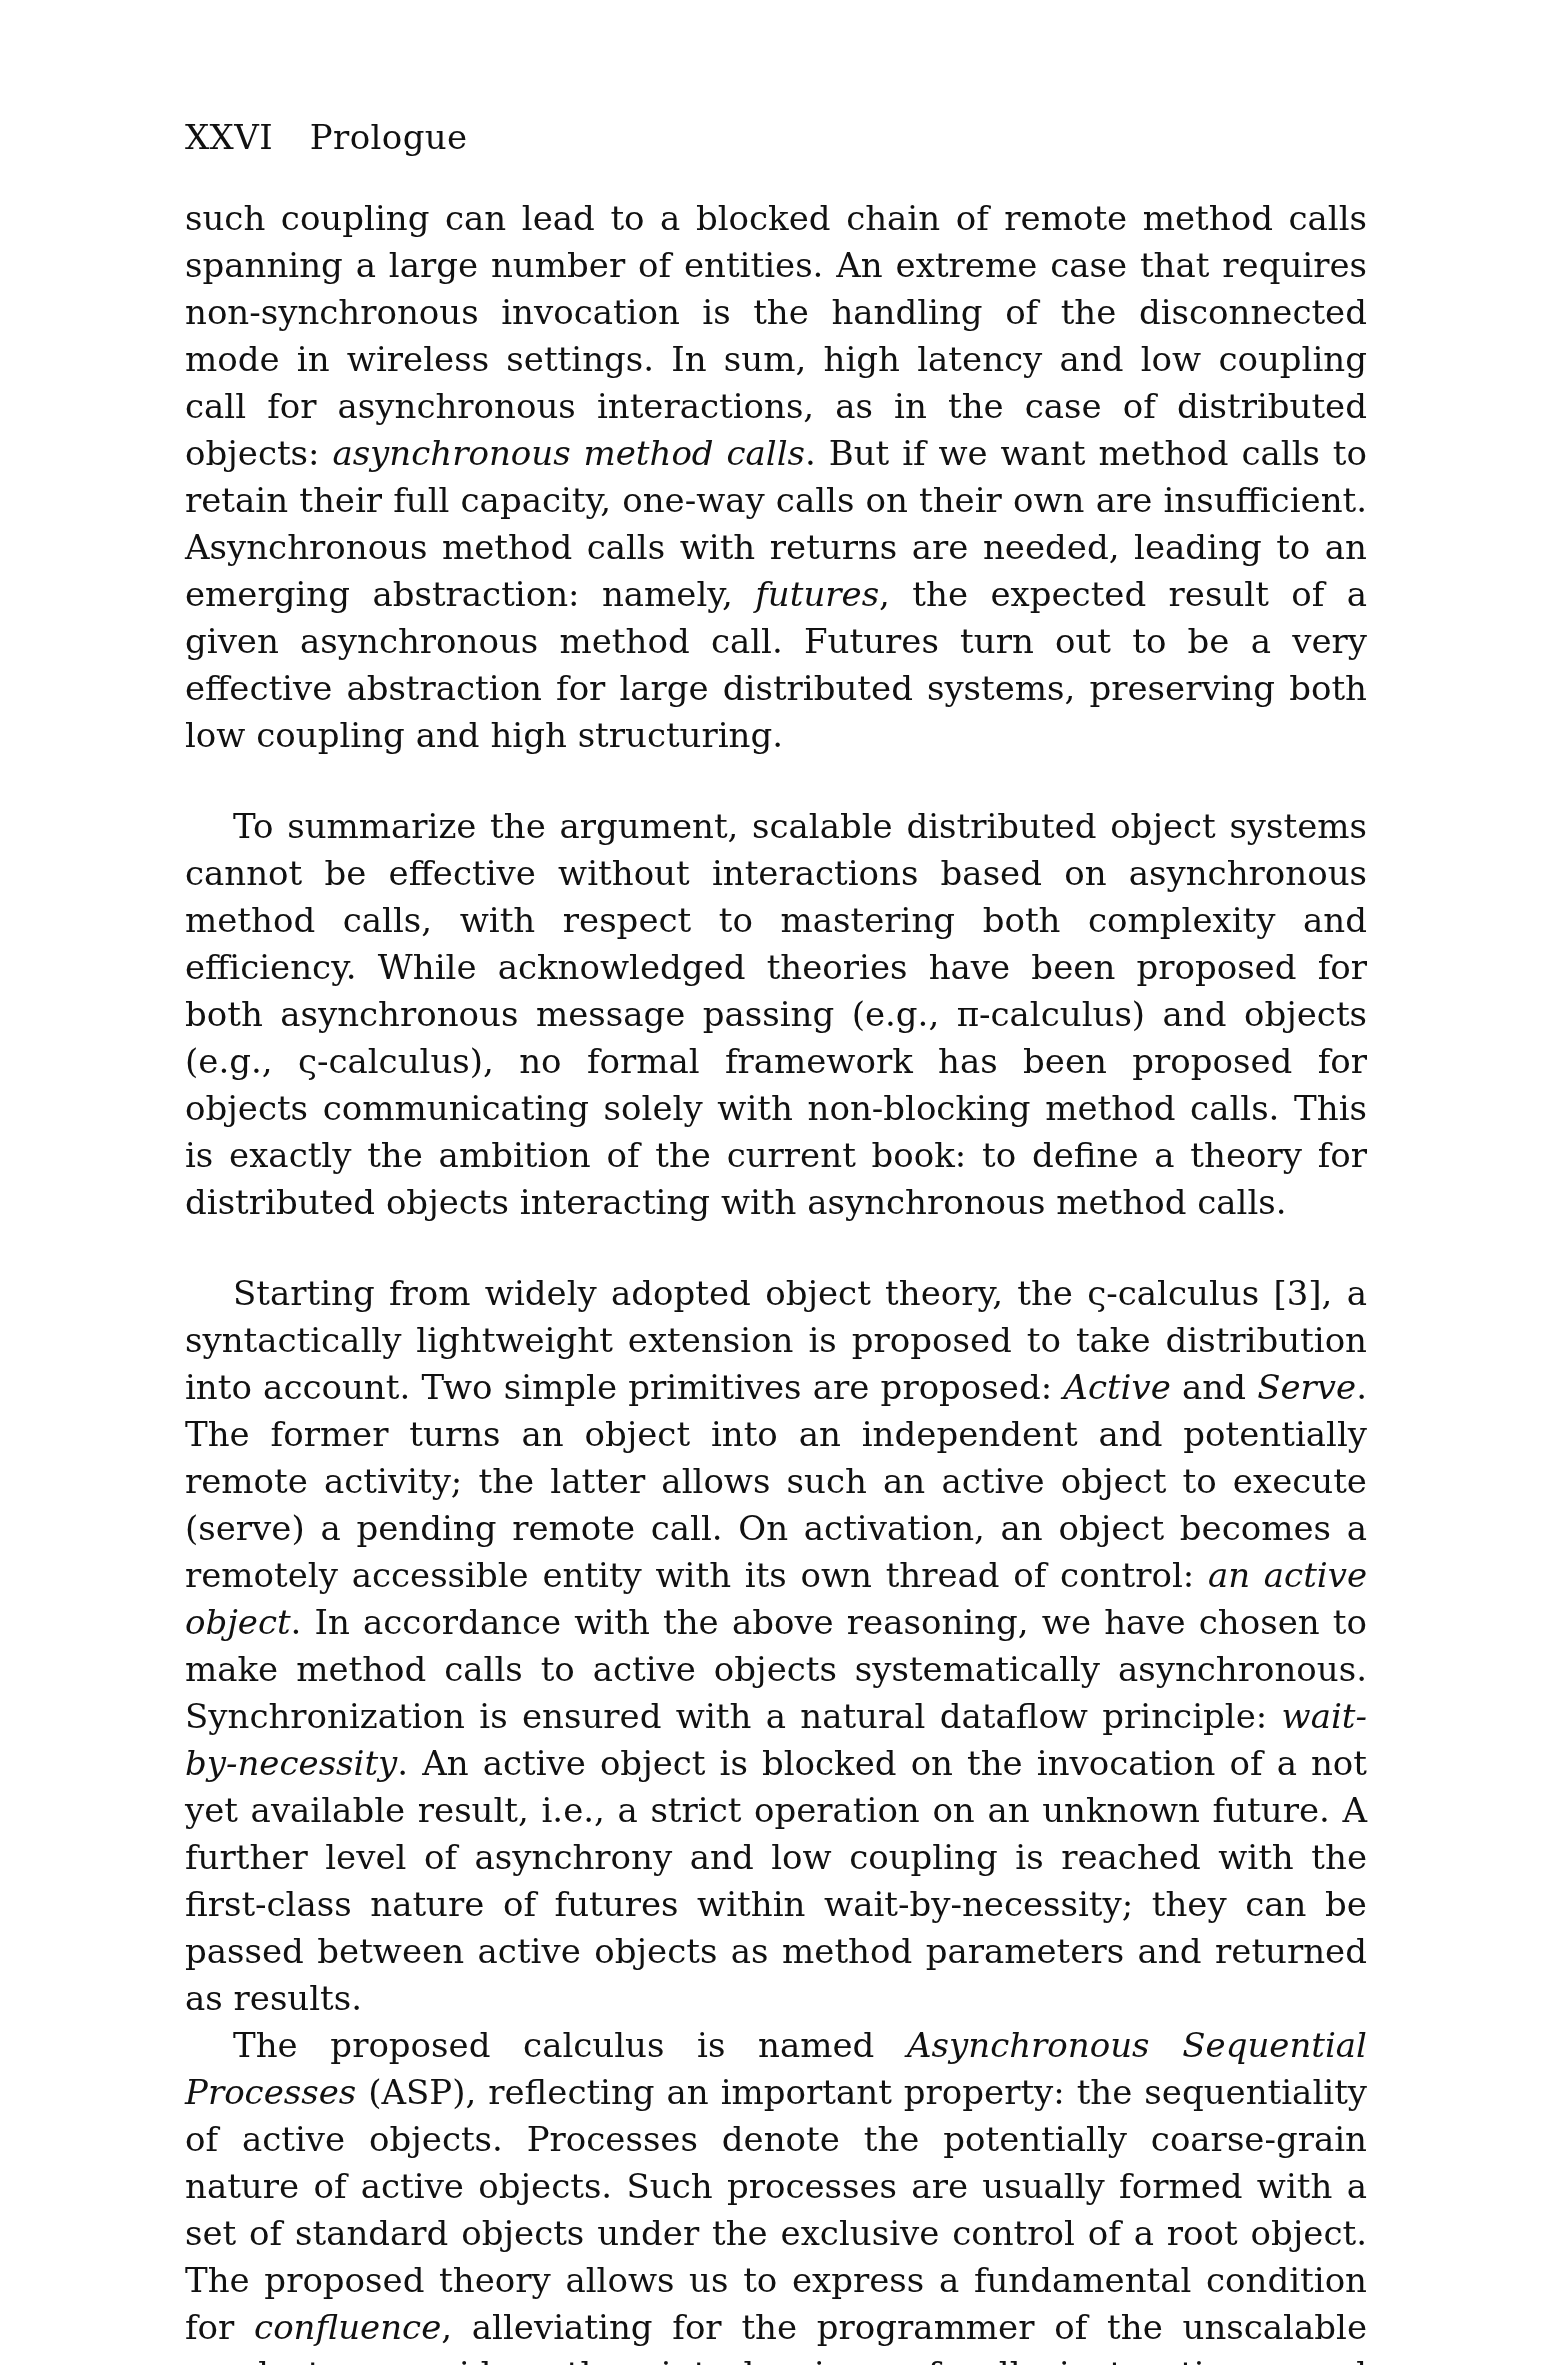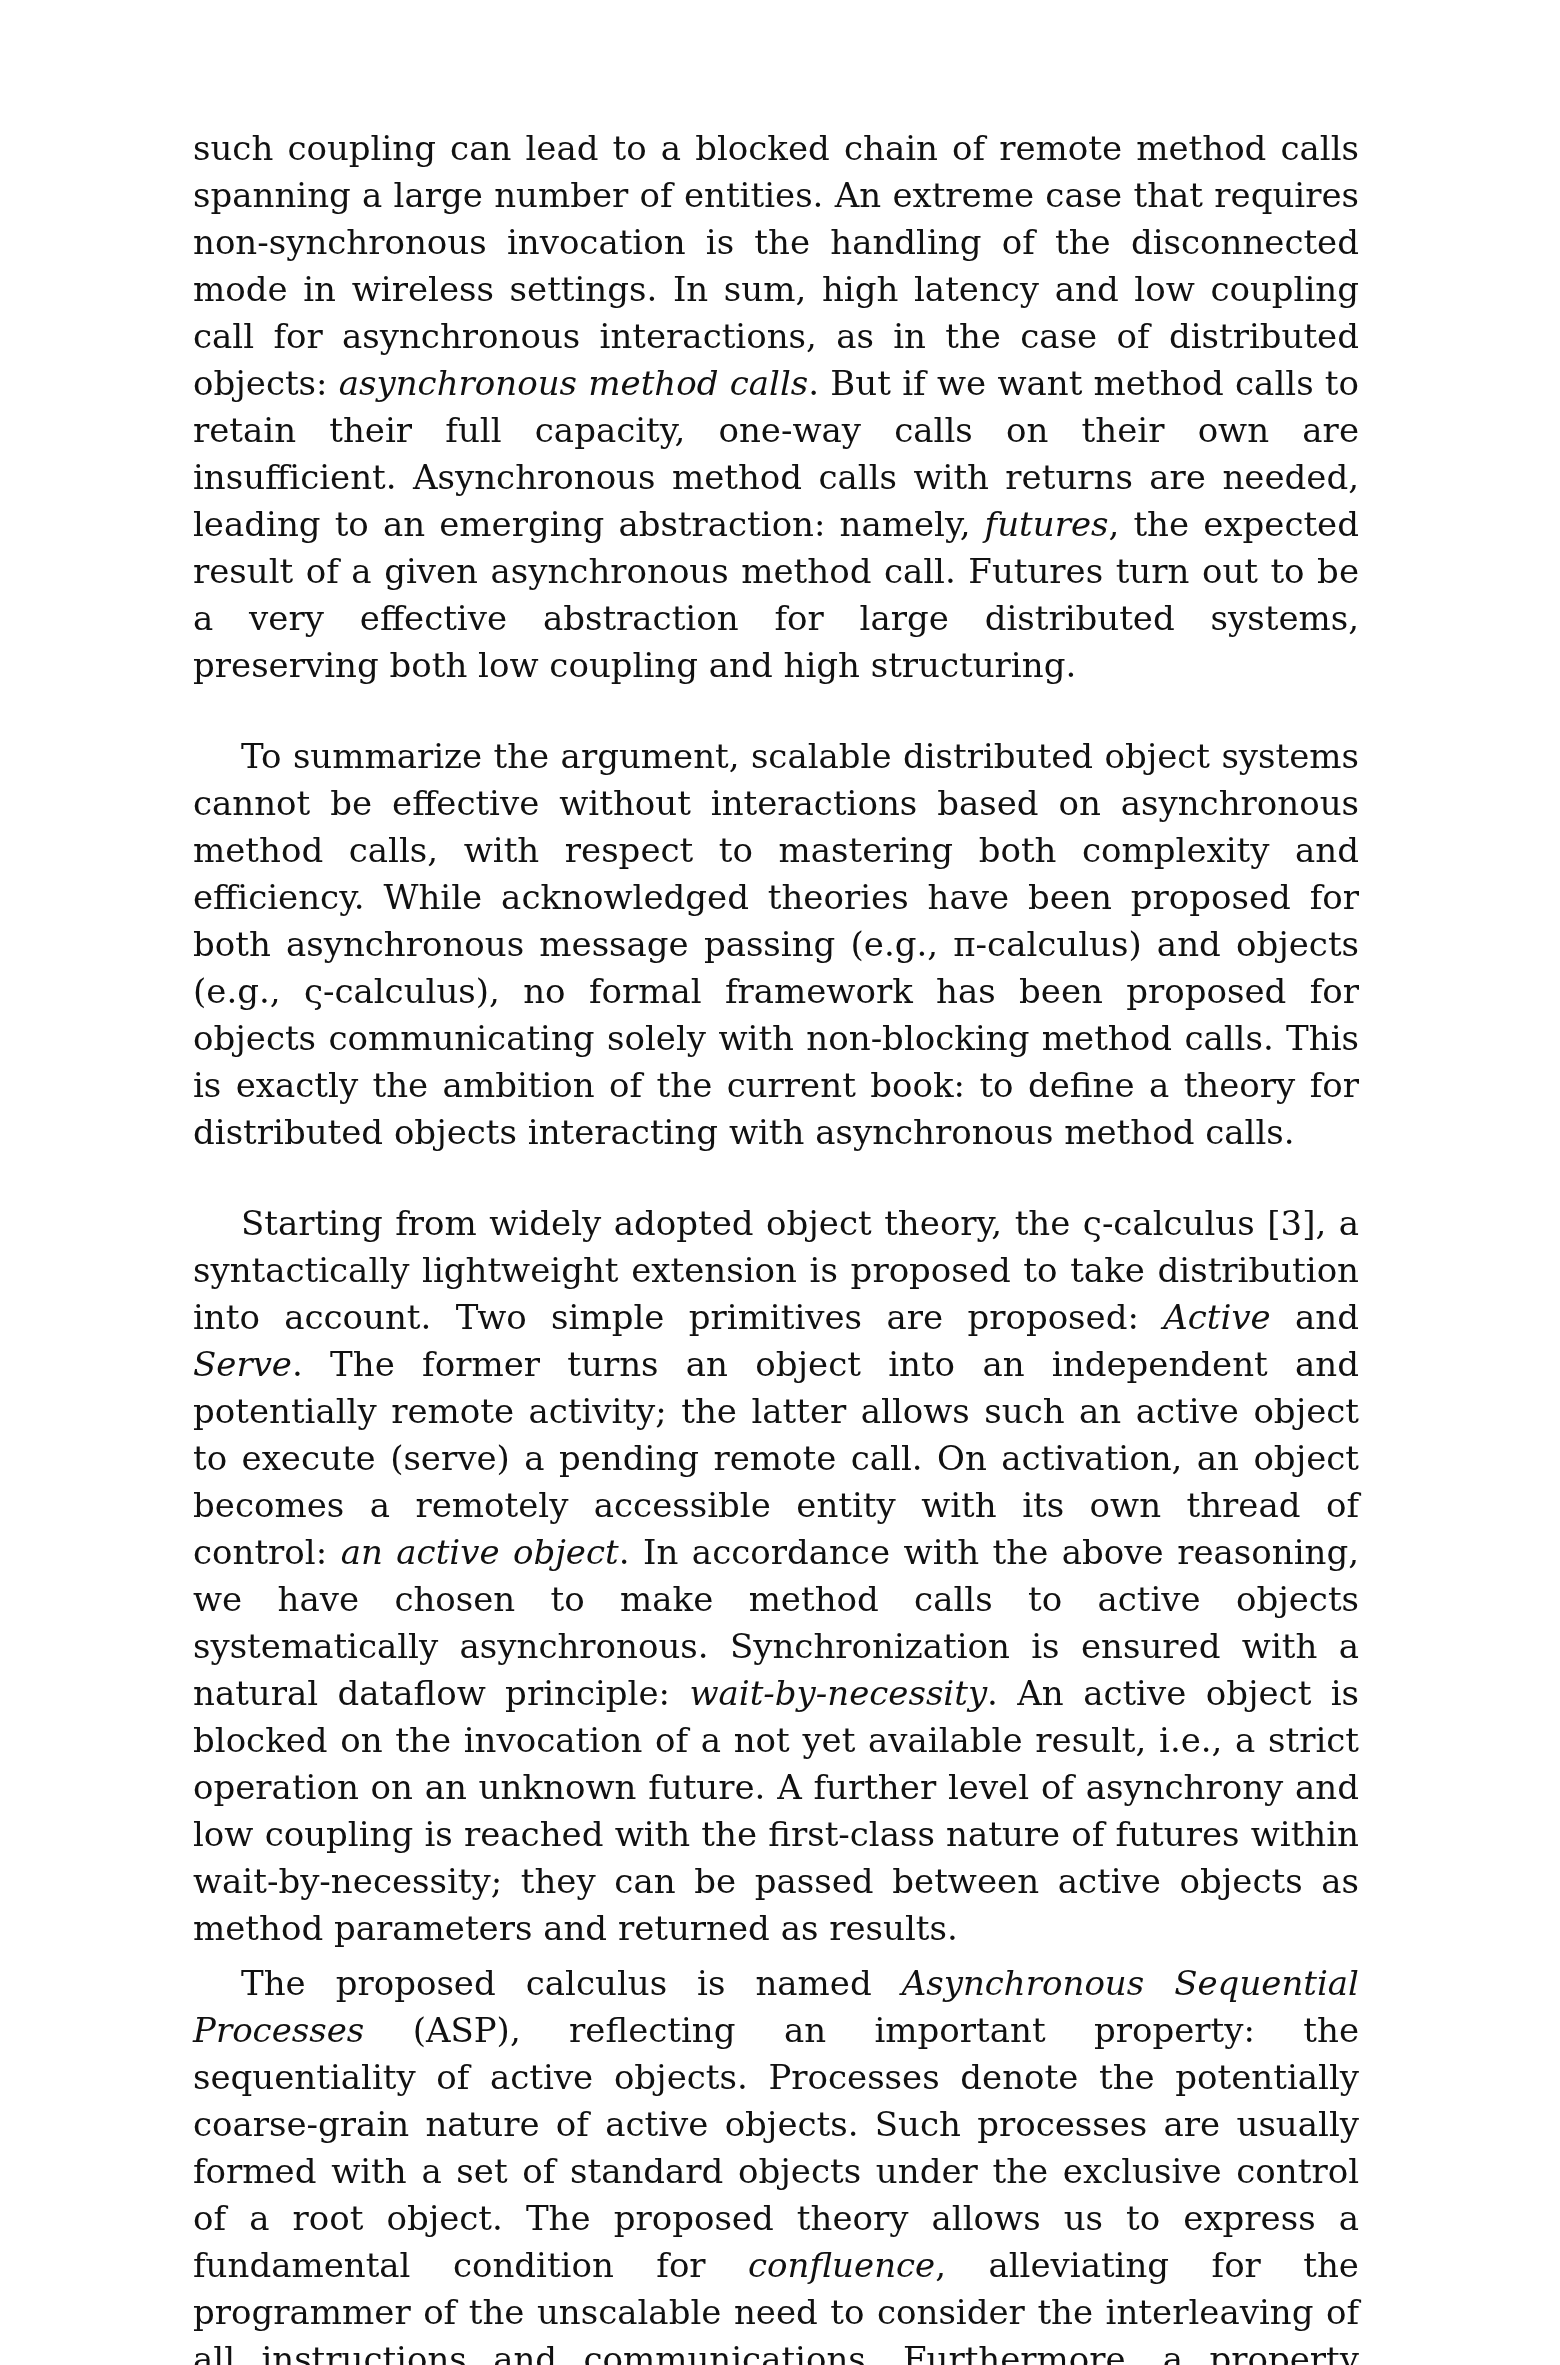--- a/index.html
+++ b/index.html
@@ -16,30 +16,34 @@
     font-size: 34px;
     line-height: 41px;
     margin: 0 0 37px 0;
     letter-spacing: 0.4px;
   }
   .running-head .folio { margin-right: 25.5px; }
   .para {
     font-size: 34px;
     line-height: 47px;
     text-align: justify;
-    margin: 8px;
+    margin: 0;
     hyphens: manual;
   }
   .para.indent { text-indent: 48px; }
   .para.gap { margin-top: 44px; }
   em { font-style: italic; }
 </style>
 </head>
 <body>
 
 <div class="page">
+  <div class="running-head">
+    <span class="folio">XXVI</span>
+    <span class="section">Prologue</span>
+  </div>
 
   <p class="para"><span>such coupling can lead to a blocked chain of remote method calls spanning a large number of entities. An extreme case that requires non-synchronous invocation is the handling of the disconnected mode in wireless settings. In sum, high latency and low coupling call for asynchronous interactions, as in the case of distributed objects: </span><em>asynchronous method calls</em><span>. But if we want method calls to retain their full capacity, one-way calls on their own are insufficient. Asynchronous method calls with returns are needed, leading to an emerging abstraction: namely, </span><em>futures</em><span>, the expected result of a given asynchronous method call. Futures turn out to be a very effective abstraction for large distributed systems, preserving both low coupling and high structuring.</span></p>
   <p class="para indent gap"><span>To summarize the argument, scalable distributed object systems cannot be effective without interactions based on asynchronous method calls, with respect to mastering both complexity and efficiency. While acknowledged theories have been proposed for both asynchronous message passing (e.g., π-calculus) and objects (e.g., ς-calculus), no formal framework has been proposed for objects communicating solely with non-blocking method calls. This is exactly the ambition of the current book: to define a theory for distributed objects interacting with asynchronous method calls.</span></p>
   <p class="para indent gap"><span>Starting from widely adopted object theory, the ς-calculus [3], a syntactically lightweight extension is proposed to take distribution into account. Two simple primitives are proposed: </span><em>Active</em><span> and </span><em>Serve</em><span>. The former turns an object into an independent and potentially remote activity; the latter allows such an active object to execute (serve) a pending remote call. On activation, an object becomes a remotely accessible entity with its own thread of control: </span><em>an active object</em><span>. In accordance with the above reasoning, we have chosen to make method calls to active objects systematically asynchronous. Synchronization is ensured with a natural dataflow principle: </span><em>wait-by-necessity</em><span>. An active object is blocked on the invocation of a not yet available result, i.e., a strict operation on an unknown future. A further level of asynchrony and low coupling is reached with the first-class nature of futures within wait-by-necessity; they can be passed between active objects as method parameters and returned as results.</span></p>
   <p class="para indent"><span>The proposed calculus is named </span><em>Asynchronous Sequential Processes</em><span> (ASP), reflecting an important property: the sequentiality of active objects. Processes denote the potentially coarse-grain nature of active objects. Such processes are usually formed with a set of standard objects under the exclusive control of a root object. The proposed theory allows us to express a fundamental condition for </span><em>confluence</em><span>, alleviating for the programmer of the unscalable need to consider the interleaving of all instructions and communications. Furthermore, a property ensures </span></p>
 </div>
 
 
 </body></html>

